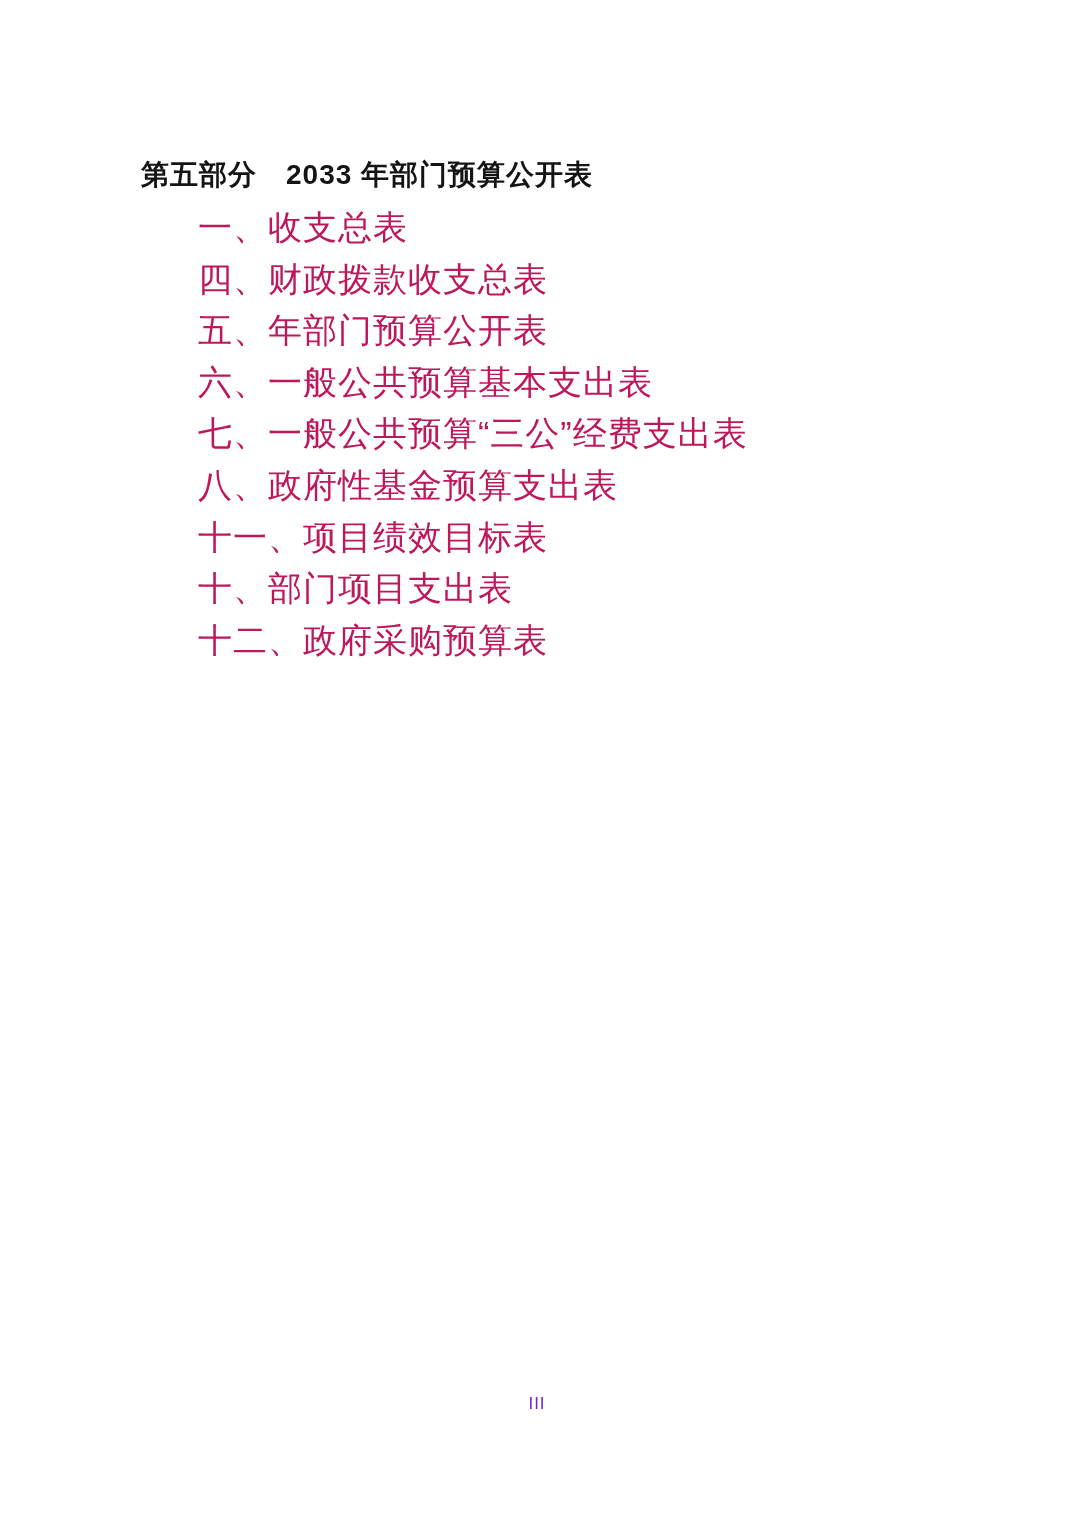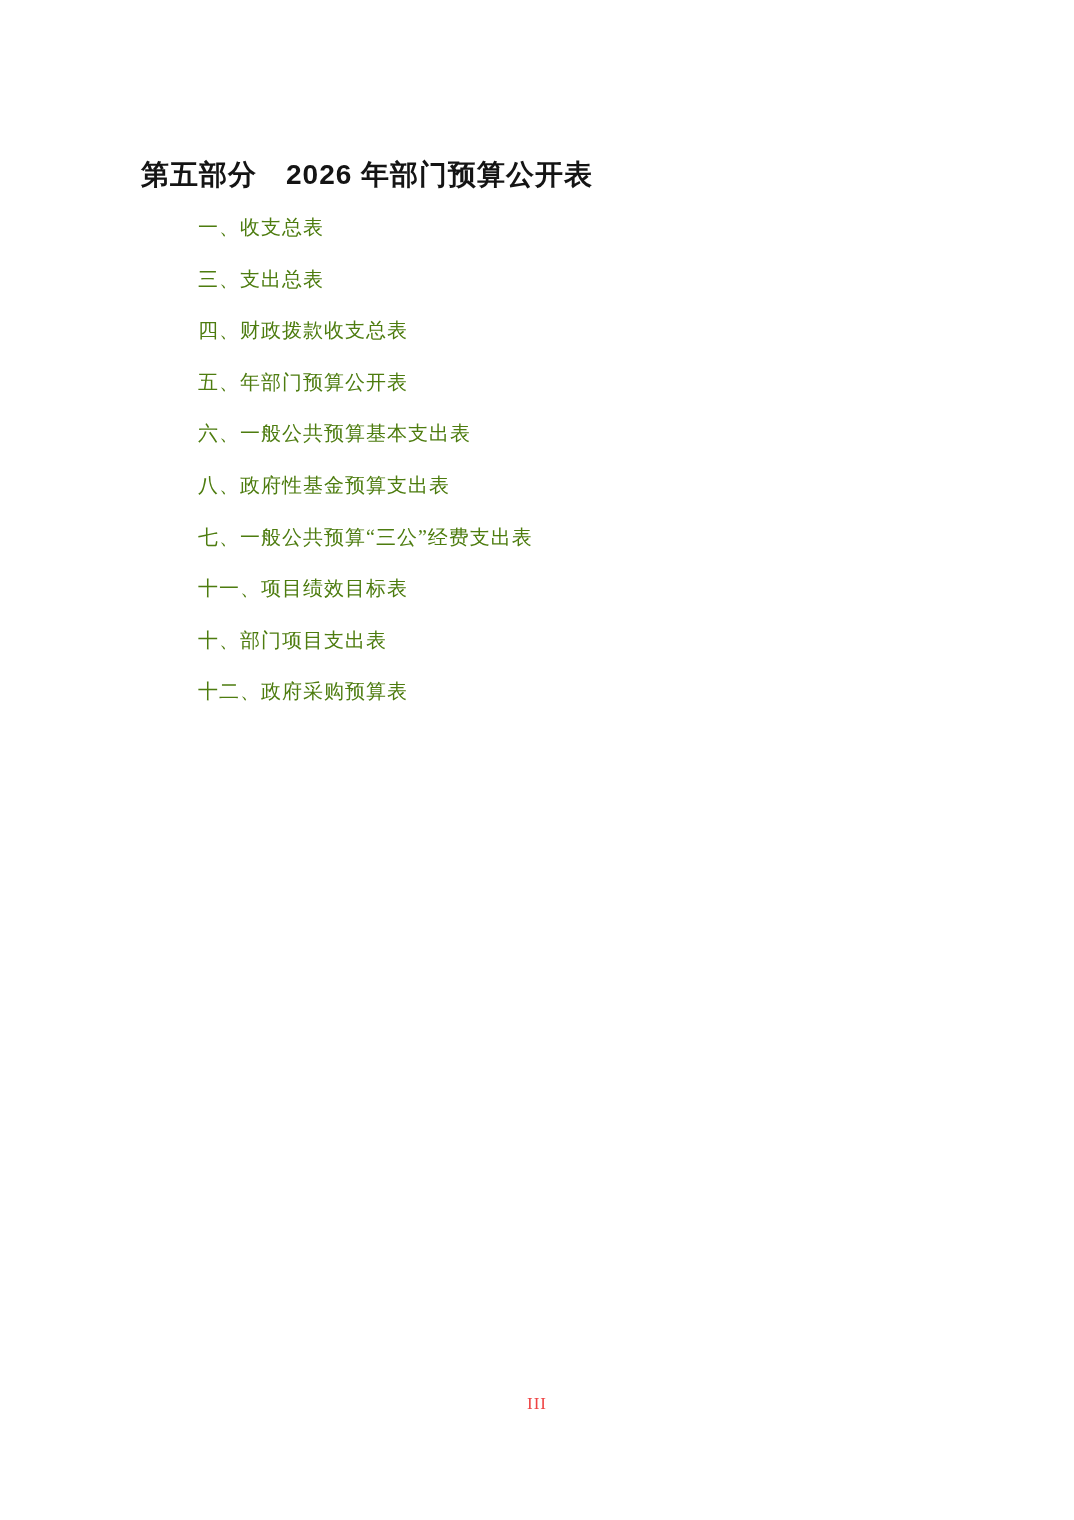--- a/index.html
+++ b/index.html
@@ -29,55 +29,54 @@
     color: #141414;
     white-space: pre;
   }
 
   .toc {
     margin-left: 57px;
     margin-top: 7px;
   }
 
   .toc-item {
-    font-family: Liberation Serif, serif;
-    font-size: 20px;
+    font-family: Liberation Sans, sans-serif;
+    font-size: 34px;
     line-height: 51.6px;
     letter-spacing: 1px;
-    color: #4d7c0f;
+    color: #be185d;
     white-space: pre;
   }
 
   .page-number {
     position: absolute;
     left: 0;
     top: 1394px;
     width: 100%;
     text-align: center;
-    font-family: Liberation Serif, serif;
+    font-family: Liberation Sans, sans-serif;
     font-size: 17px;
     letter-spacing: 1px;
-    color: #ef4444;
+    color: #6d28d9;
   }
 </style>
 </head>
 <body>
 
 <div class="page">
   <div class="content">
-    <h1 class="doc-title">第五部分　2026 年部门预算公开表</h1>
+    <h1 class="doc-title">第五部分　2033 年部门预算公开表</h1>
 
     <div class="toc">
       <div class="toc-item">一、收支总表</div>
-      <div class="toc-item">三、支出总表</div>
       <div class="toc-item">四、财政拨款收支总表</div>
       <div class="toc-item">五、年部门预算公开表</div>
       <div class="toc-item">六、一般公共预算基本支出表</div>
+      <div class="toc-item">七、一般公共预算“三公”经费支出表</div>
       <div class="toc-item">八、政府性基金预算支出表</div>
-      <div class="toc-item">七、一般公共预算“三公”经费支出表</div>
       <div class="toc-item">十一、项目绩效目标表</div>
       <div class="toc-item">十、部门项目支出表</div>
       <div class="toc-item">十二、政府采购预算表</div>
     </div>
   </div>
 
   <div class="page-number">III</div>
 </div>
 
 </body></html>

